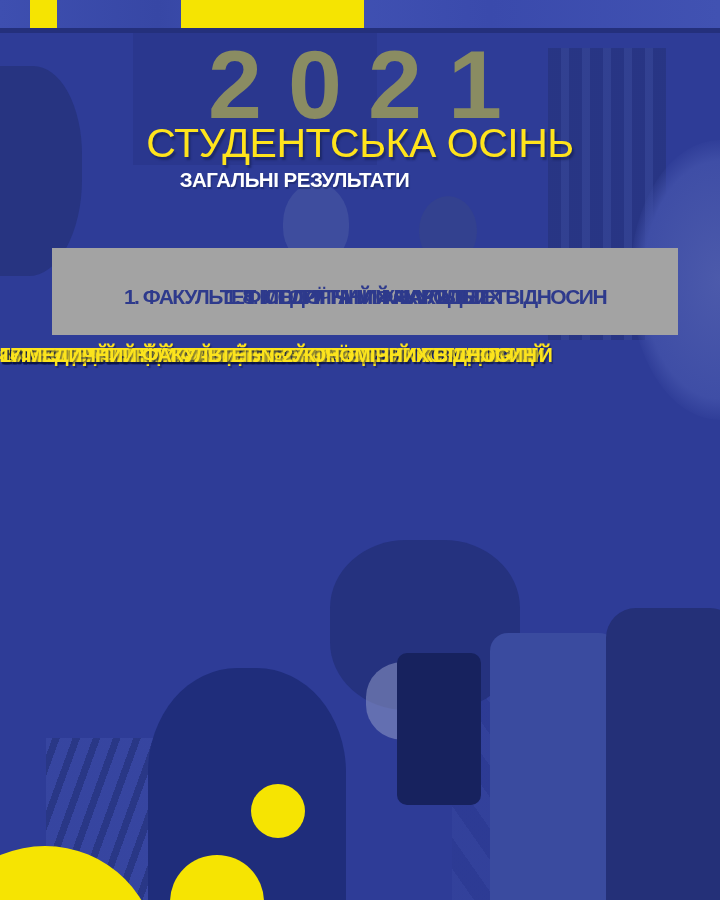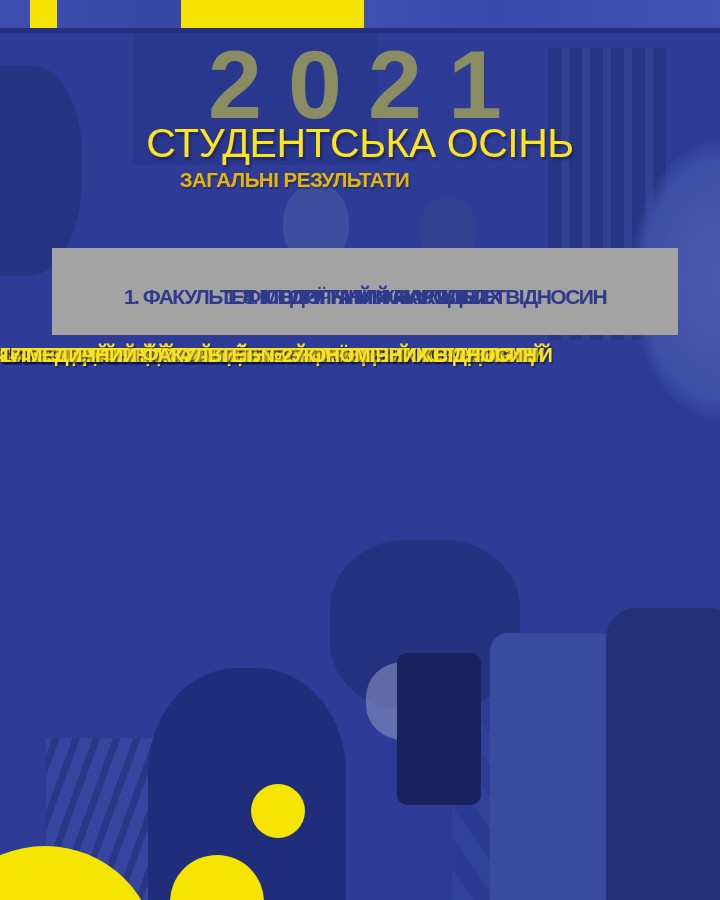--- a/index.html
+++ b/index.html
@@ -49,21 +49,21 @@
     font-size:97px;font-weight:bold;color:#8a8c62;
     letter-spacing:26px;padding-left:16px;
   }
   .title{
     left:0;top:121px;width:720px;text-align:center;line-height:1.08;
     font-size:41px;font-weight:normal;color:#ffe41c;letter-spacing:-0.5px;
     text-shadow:2px 3px 2px rgba(15,25,70,.5);
   }
   .subtitle{
     left:0;top:169px;width:589px;text-align:center;line-height:1.1;
-    font-size:20.5px;font-weight:bold;color:#eab308;letter-spacing:-0.5px;
+    font-size:20.5px;font-weight:bold;color:#ffffff;letter-spacing:-0.5px;
     text-shadow:1px 2px 1px rgba(15,25,70,.4);
   }
   .top-box{
     left:52px;top:248px;width:626px;height:87px;background:#a3a3a3;
     display:flex;flex-direction:column;justify-content:center;align-items:center;
     padding-top:10px;
   }
   .top-box .line{
     position:static;
     font-size:21px;font-weight:bold;color:#2e3a8c;

